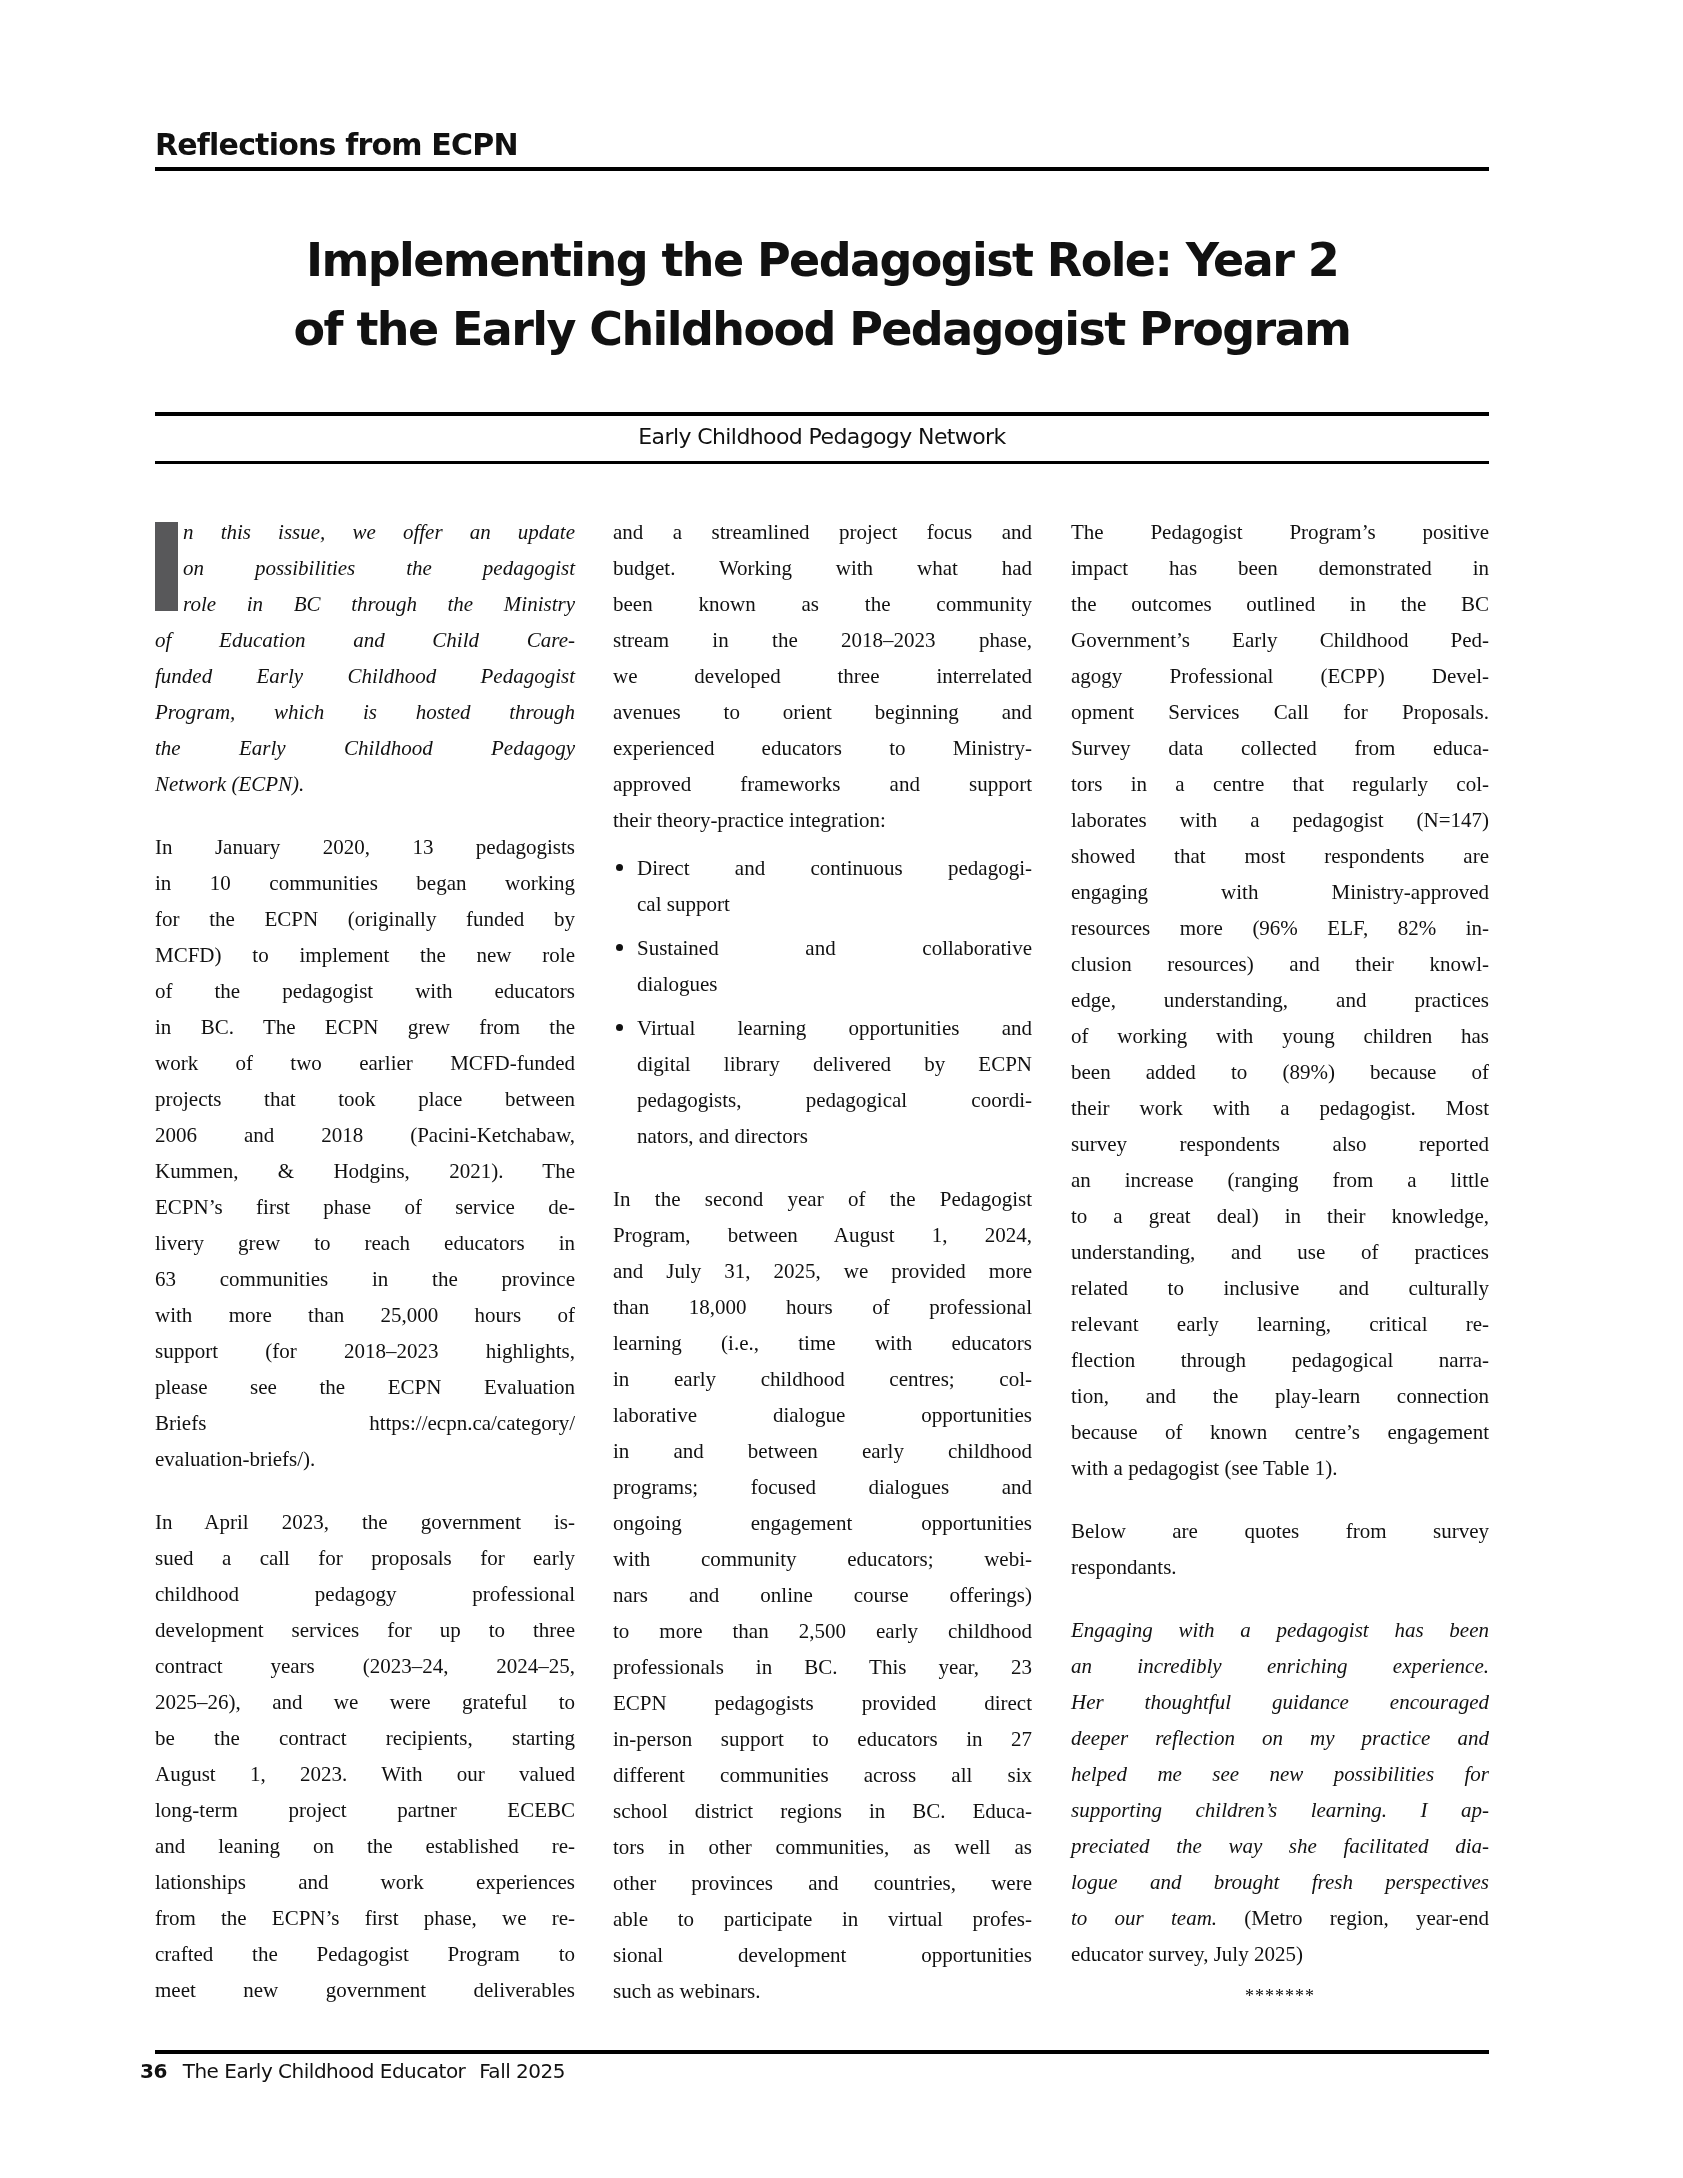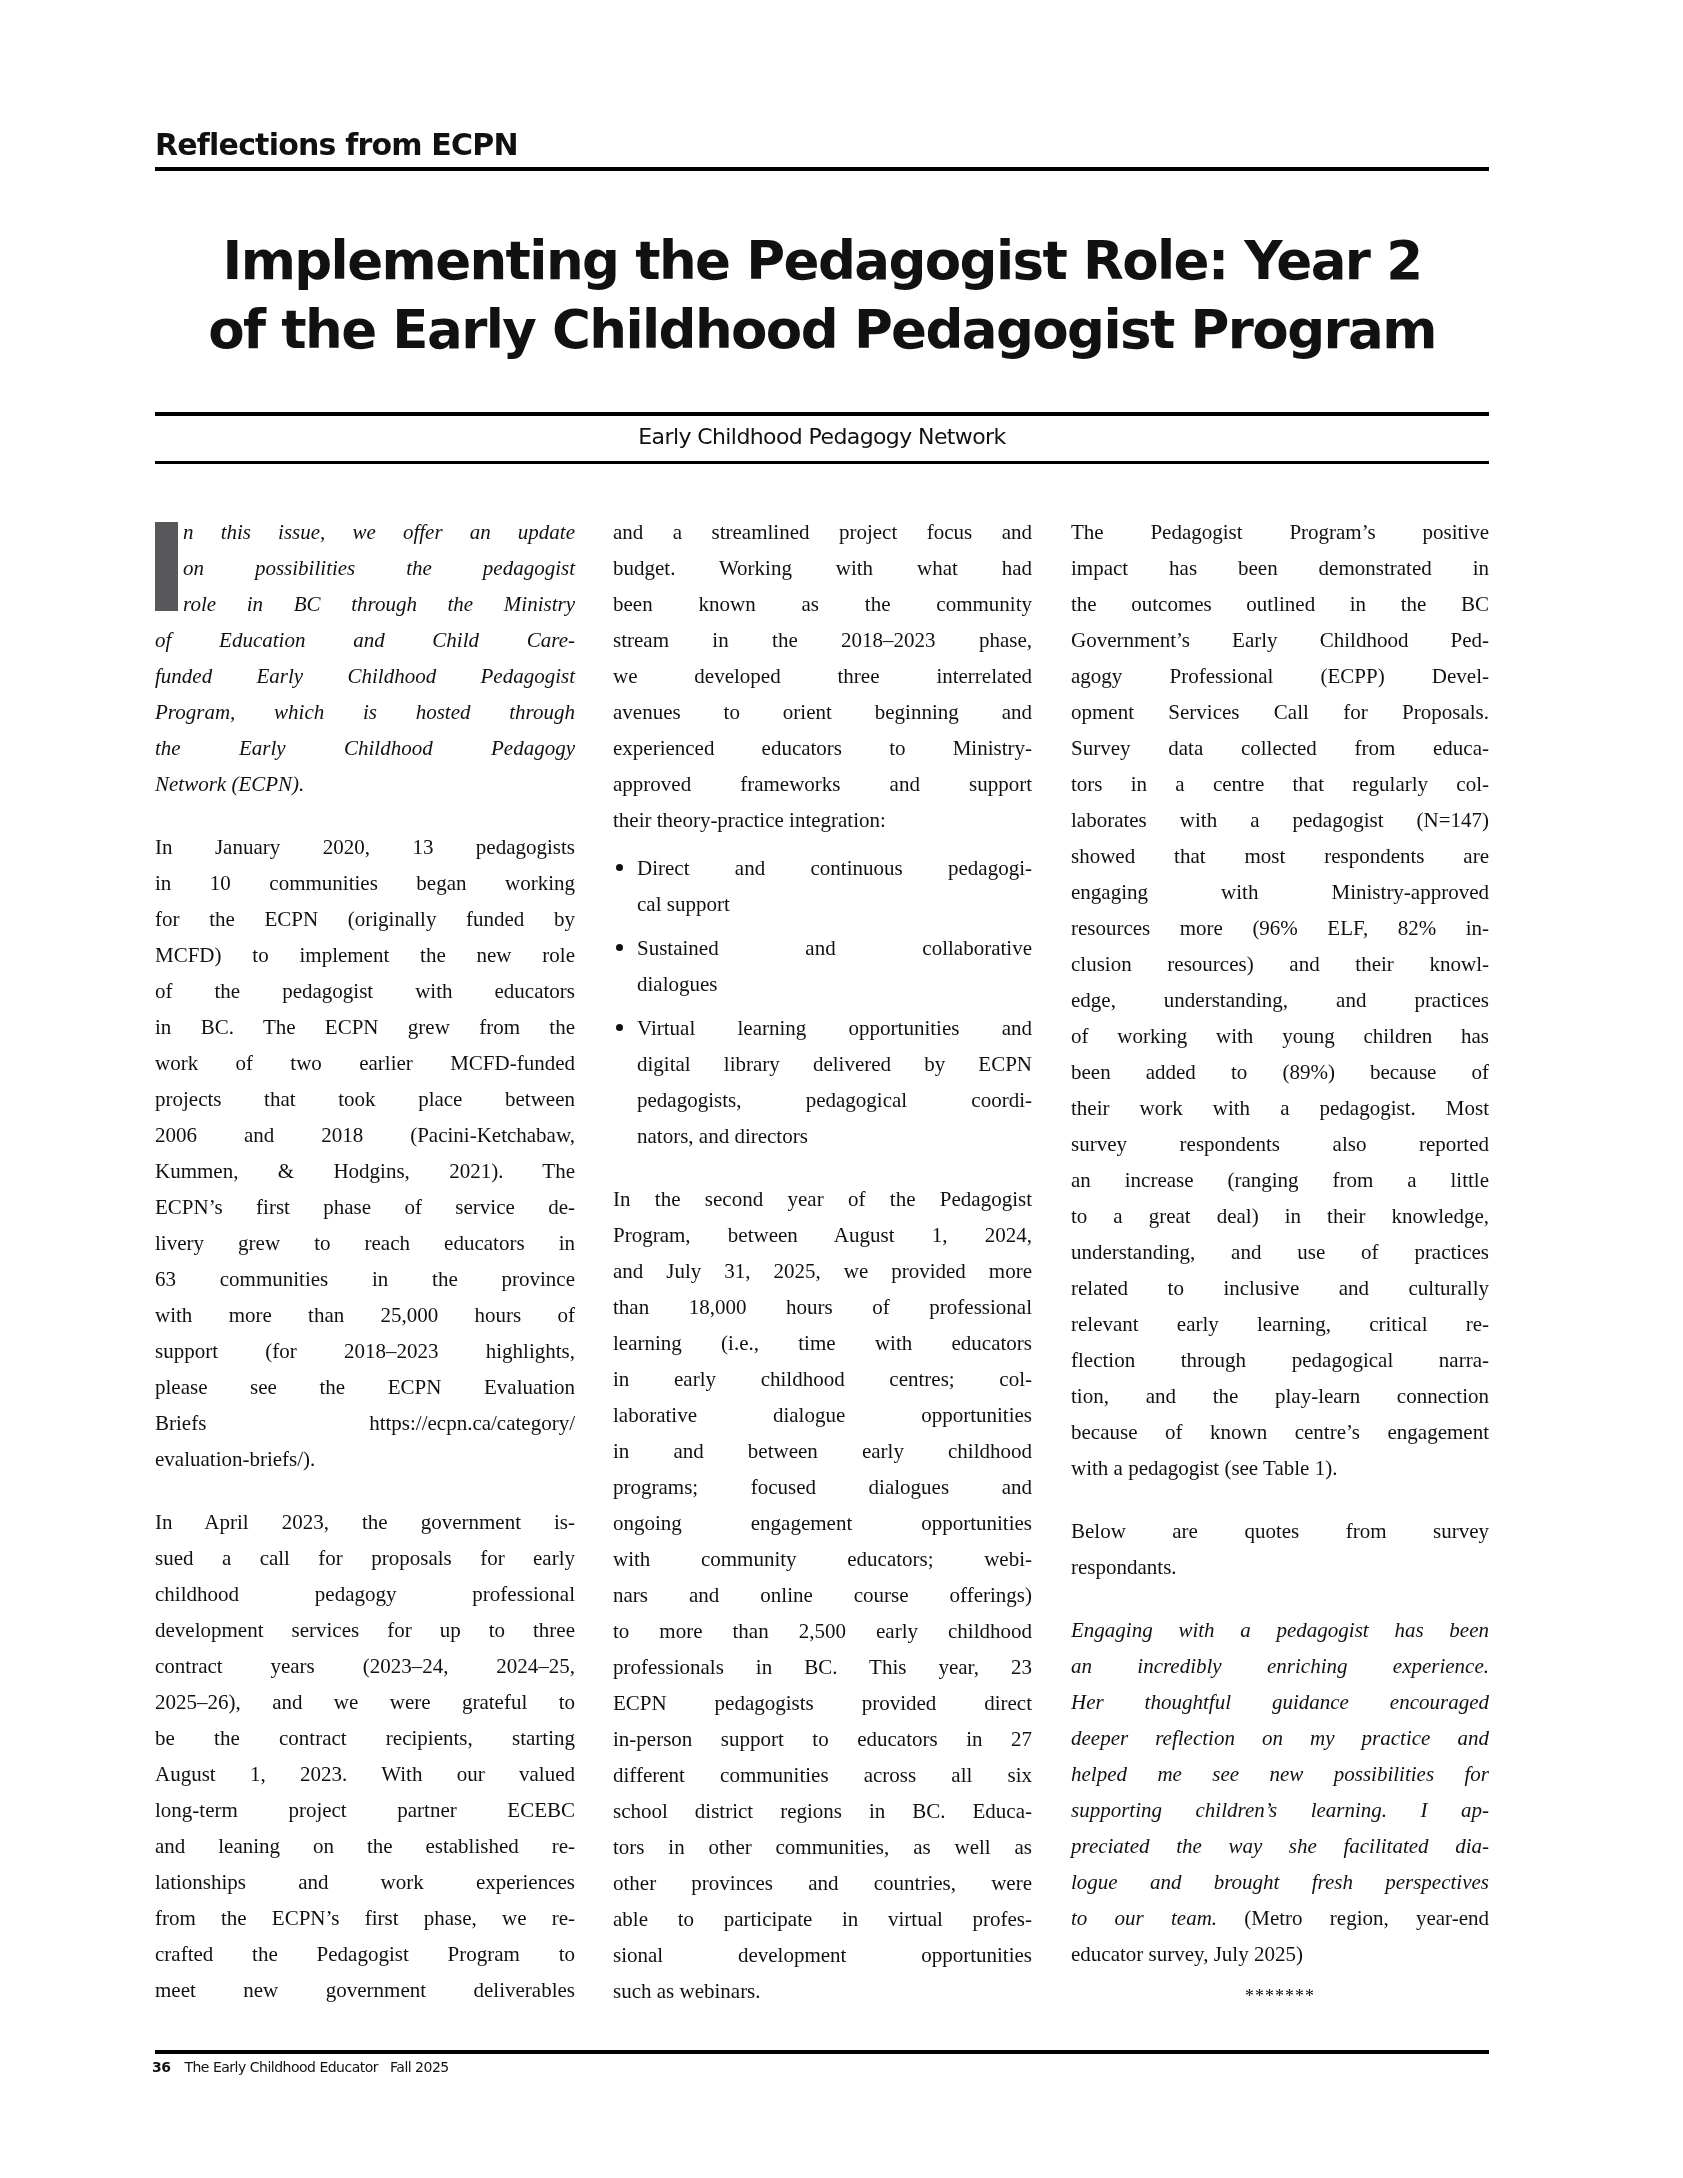--- a/index.html
+++ b/index.html
@@ -7,21 +7,21 @@
   .sans { font-family: "DejaVu Sans", "Liberation Sans", sans-serif; }
   .serif { font-family: "Liberation Serif", "DejaVu Serif", serif; }
 
   #section-label { position: absolute; left: 155px; top: 127px; font-size: 30px; font-weight: bold; letter-spacing: -0.8px; }
   .rule { position: absolute; left: 155px; width: 1334px; background: #000; }
   #rule-top { top: 167px; height: 4px; }
   #rule-author-top { top: 412px; height: 4px; }
   #rule-author-bottom { top: 461px; height: 3px; }
   #rule-footer { top: 2050px; height: 4px; }
 
-  #title { position: absolute; left: 155px; width: 1334px; top: 226px; text-align: center; font-size: 53px; font-weight: bold; line-height: 69px; letter-spacing: -1.6px; }
+  #title { position: absolute; left: 155px; width: 1334px; top: 226px; text-align: center; font-size: 46px; font-weight: bold; line-height: 69px; letter-spacing: -1.6px; }
   #title div { white-space: nowrap; }
 
   #byline { position: absolute; left: 155px; width: 1334px; top: 424px; text-align: center; font-size: 22px; letter-spacing: -0.6px; }
 
   .col { position: absolute; top: 514px; font-size: 21px; }
   #col-1 { left: 155px; width: 420px; }
   #col-2 { left: 613px; width: 419px; }
   #col-3 { left: 1071px; width: 418px; }
 
   .line { display: block; height: 36px; line-height: 36px; white-space: nowrap; text-align: justify; text-align-last: justify; }
@@ -33,21 +33,21 @@
   .dropcap { position: absolute; left: 0; top: 8px; width: 23px; height: 89px; background: #58585a; }
   .indent { margin-left: 28px; }
 
   .bullet-item { position: relative; padding-left: 24px; margin-bottom: 8px; }
   .bullet-item .dot { position: absolute; left: 3px; top: 14px; width: 7px; height: 7px; border-radius: 50%; background: #111; }
   .bullets { margin-bottom: 27px; }
 
   .italic { font-style: italic; }
   .stars { text-align: center; font-size: 18px; letter-spacing: 1px; margin-top: 14px; }
 
-  #footer { position: absolute; left: 152px; top: 2059px; font-size: 14px; letter-spacing: -0.5px; white-space: nowrap; }
+  #footer { position: absolute; left: 140px; top: 2059px; font-size: 20px; letter-spacing: -0.5px; white-space: nowrap; }
   #footer .page-no { font-weight: bold; margin-right: 10px; }
   #footer .spacer { margin-left: 8px; }
 </style>
 </head>
 <body>
 
 <div id="section-label" class="sans">Reflections from ECPN</div>
 <div id="rule-top" class="rule"></div>
 
 <div id="title" class="sans">

